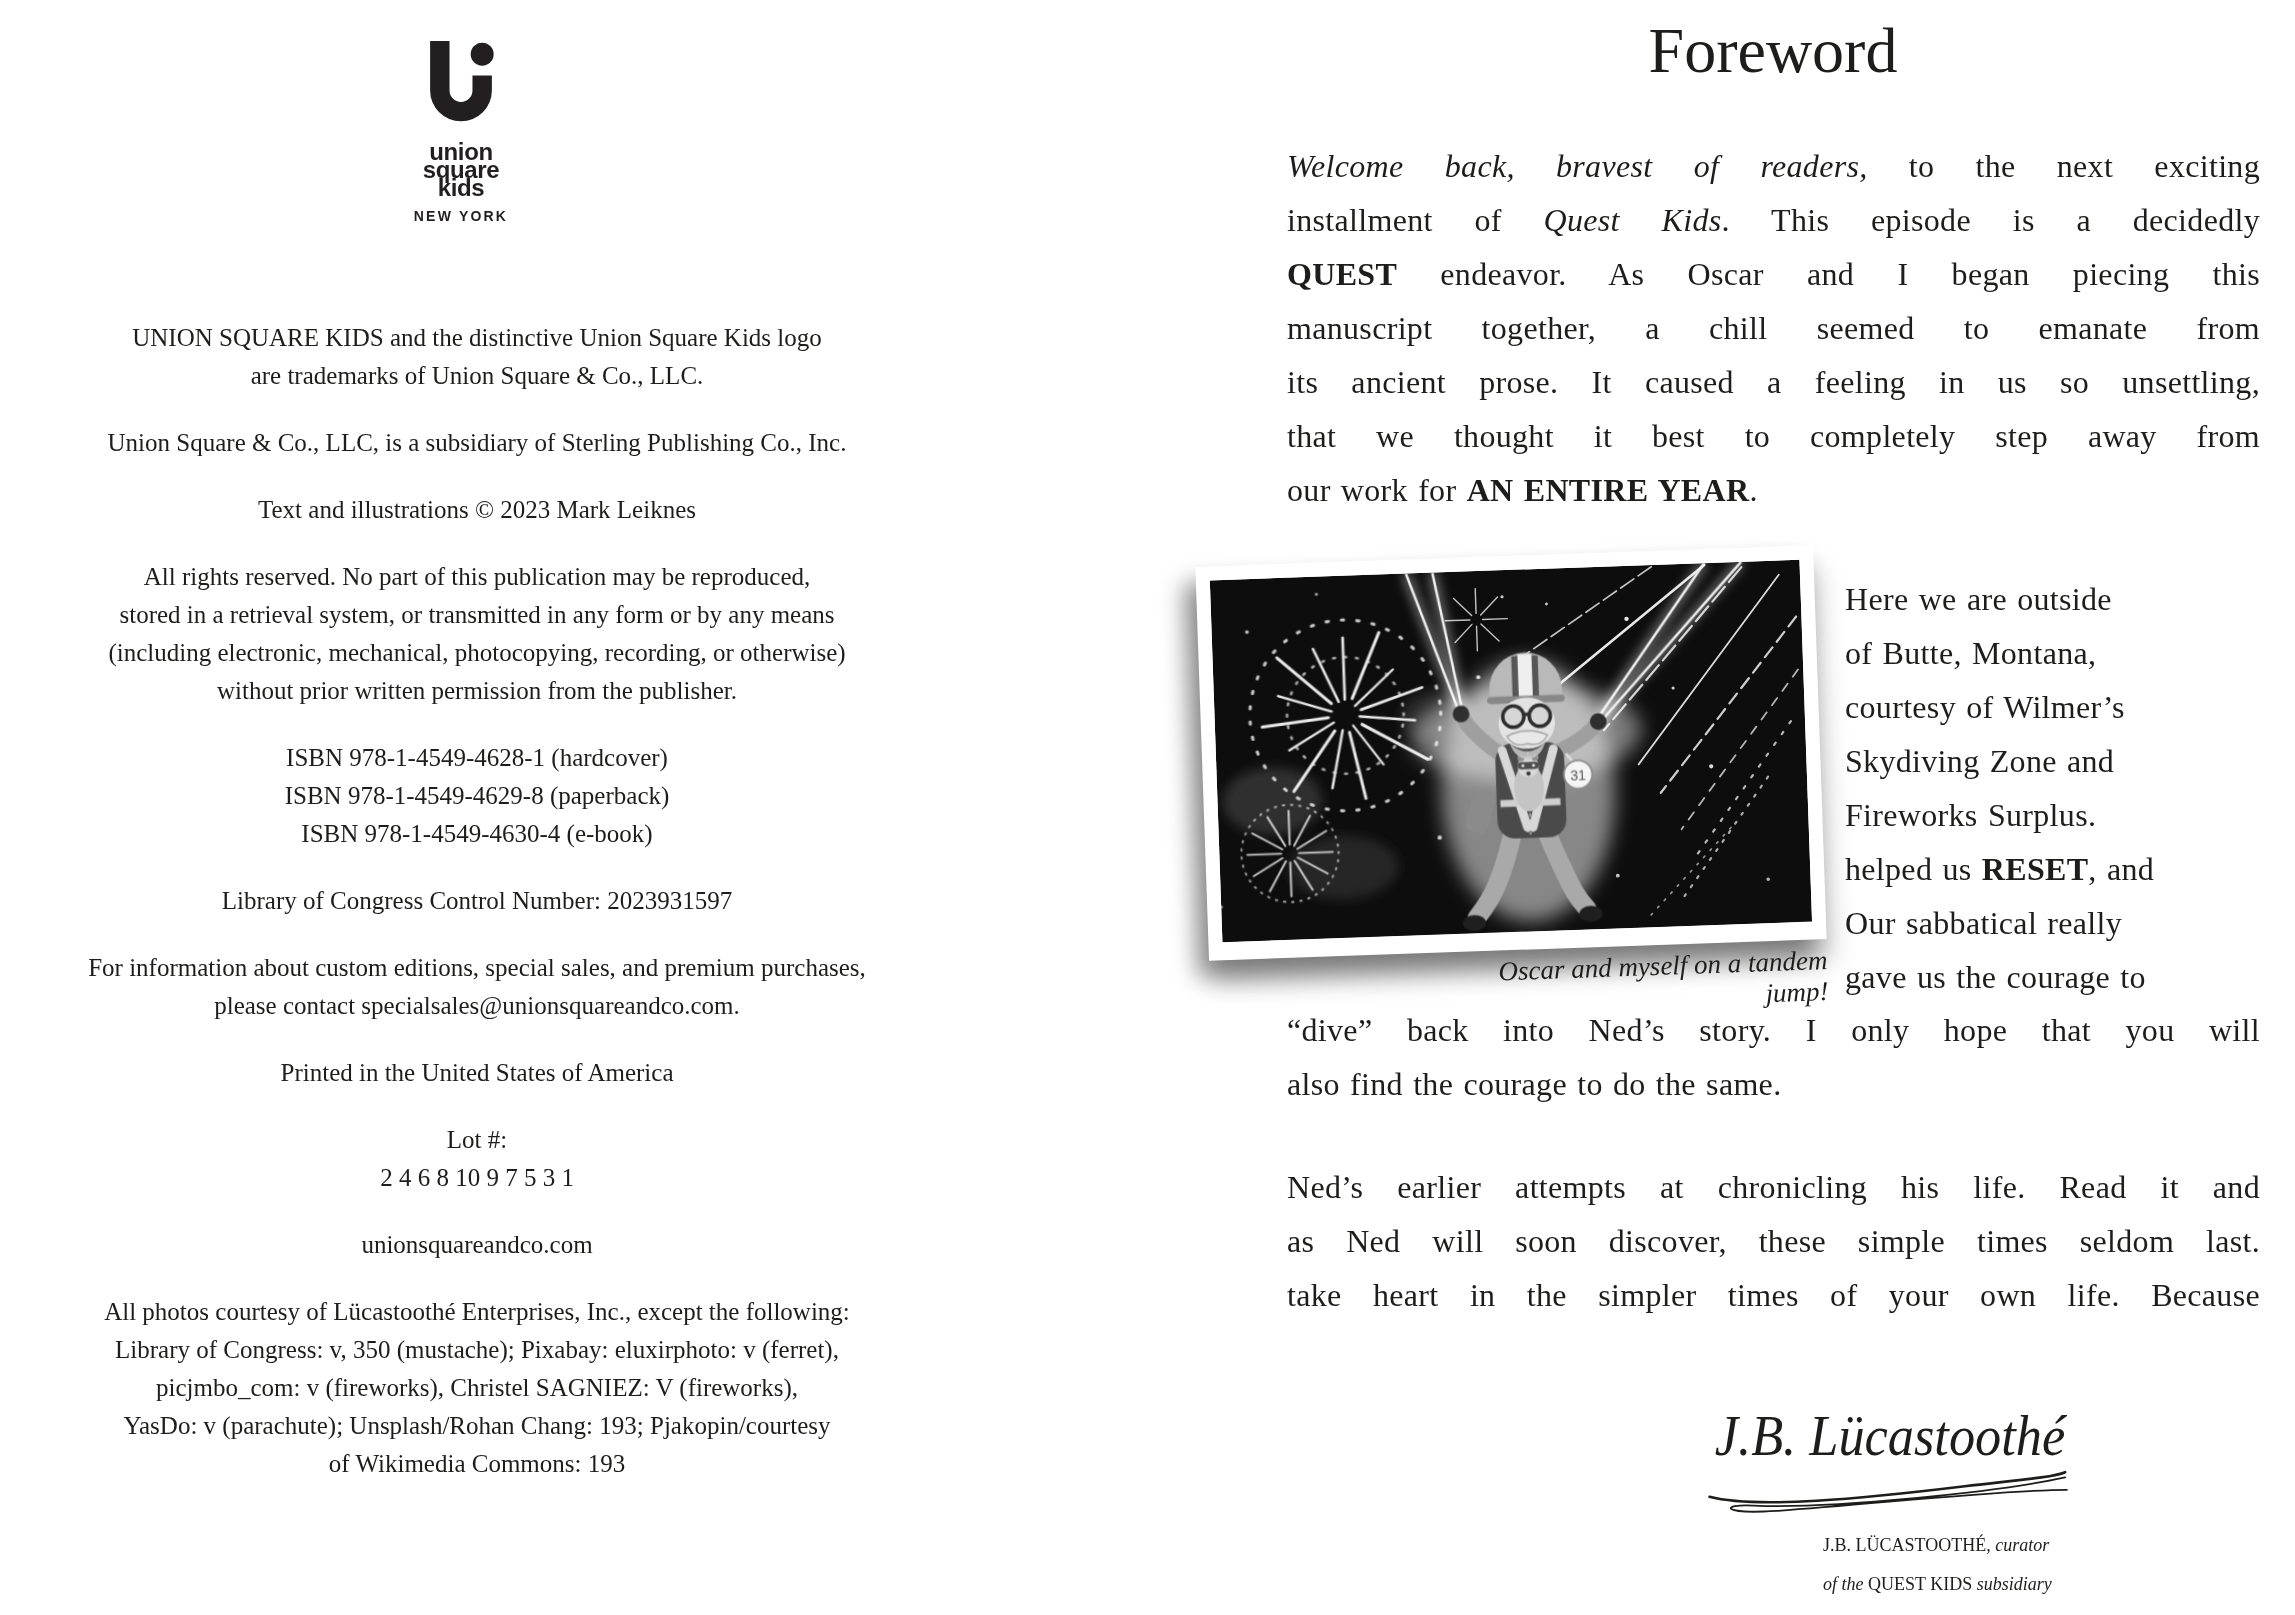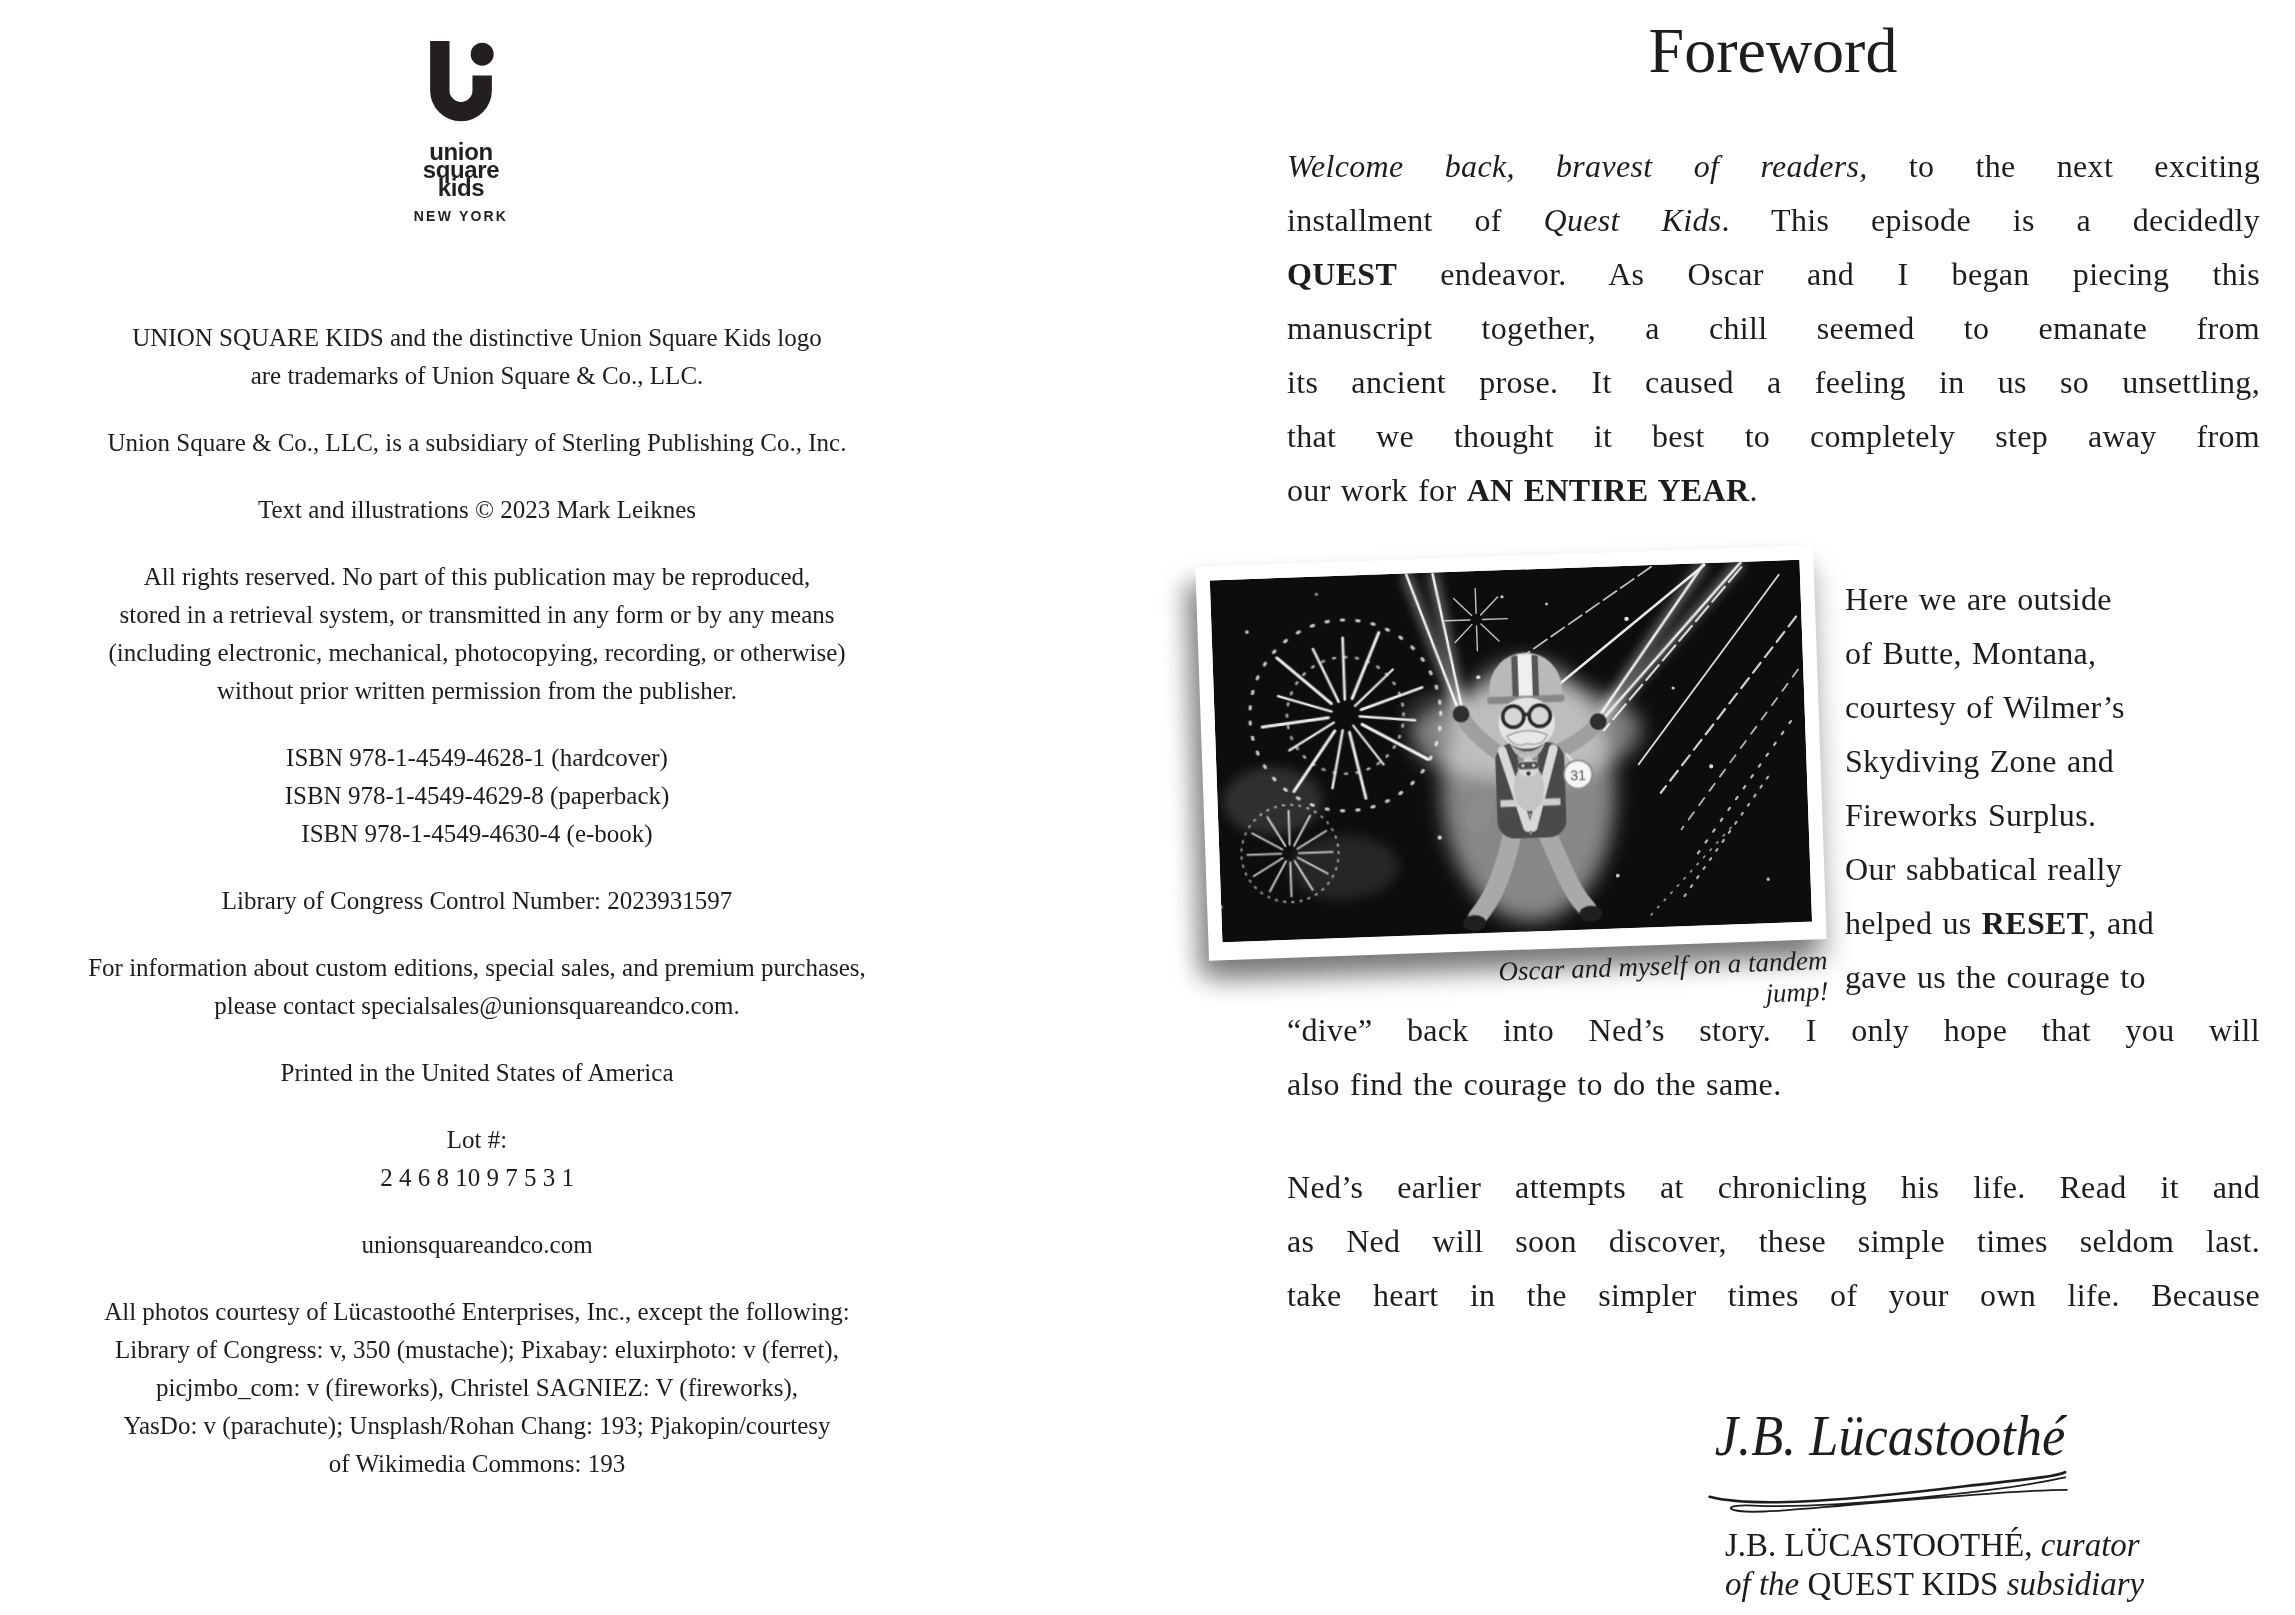--- a/index.html
+++ b/index.html
@@ -33,21 +33,21 @@
 
   .fw-photo{position:absolute;left:1202px;top:556px;width:618px;height:394px;
     background:#ffffff;padding:14px 14px 17.7px 14px;box-sizing:border-box;
     transform:rotate(-2deg);transform-origin:50% 50%;
     box-shadow:-12.4px 16px 23px rgba(0,0,0,0.40),3.5px 23px 26.5px rgba(0,0,0,0.22);}
   .fw-photo svg{display:block;width:100%;height:100%;}
   .fw-caption{position:absolute;left:1448px;top:945px;width:380px;text-align:right;
     font-style:italic;font-size:27px;transform:rotate(-2deg);transform-origin:100% 50%;}
 
   .fw-signature{position:absolute;left:1700px;top:1400px;width:380px;height:125px;}
-  .fw-attrib{position:absolute;left:1725px;top:1526px;font-size:33px;line-height:39px;text-align:left;}
+  .fw-attrib{position:absolute;left:1823px;top:1526px;font-size:18px;line-height:39px;text-align:left;}
 </style>
 </head>
 <body>
 
 <div class="spread">
 
   <div>
 
     <div class="lp-logo">
       <svg width="78" height="90" viewBox="0 0 88 102">
@@ -306,22 +306,22 @@
     </div>
 
     <div class="fw-caption">Oscar and myself on a tandem jump!</div>
 
     <div class="fw-side fw-body">
       <div>Here we are outside</div>
       <div>of Butte, Montana,</div>
       <div>courtesy of Wilmer’s</div>
       <div>Skydiving Zone and</div>
       <div>Fireworks Surplus.</div>
+      <div><span>helped us </span><span class="bd">RESET</span><span>, and</span></div>
       <div>Our sabbatical really</div>
-      <div><span>helped us </span><span class="bd">RESET</span><span>, and</span></div>
       <div>gave us the courage to</div>
     </div>
 
     <div class="fw-cont fw-body">
       <div class="jl">“dive” back into Ned’s story. I only hope that you will</div>
       <div class="ll">also find the courage to do the same.</div>
     </div>
 
     <div class="fw-p3 fw-body">
       <div class="jl">Ned’s earlier attempts at chronicling his life. Read it and</div>

